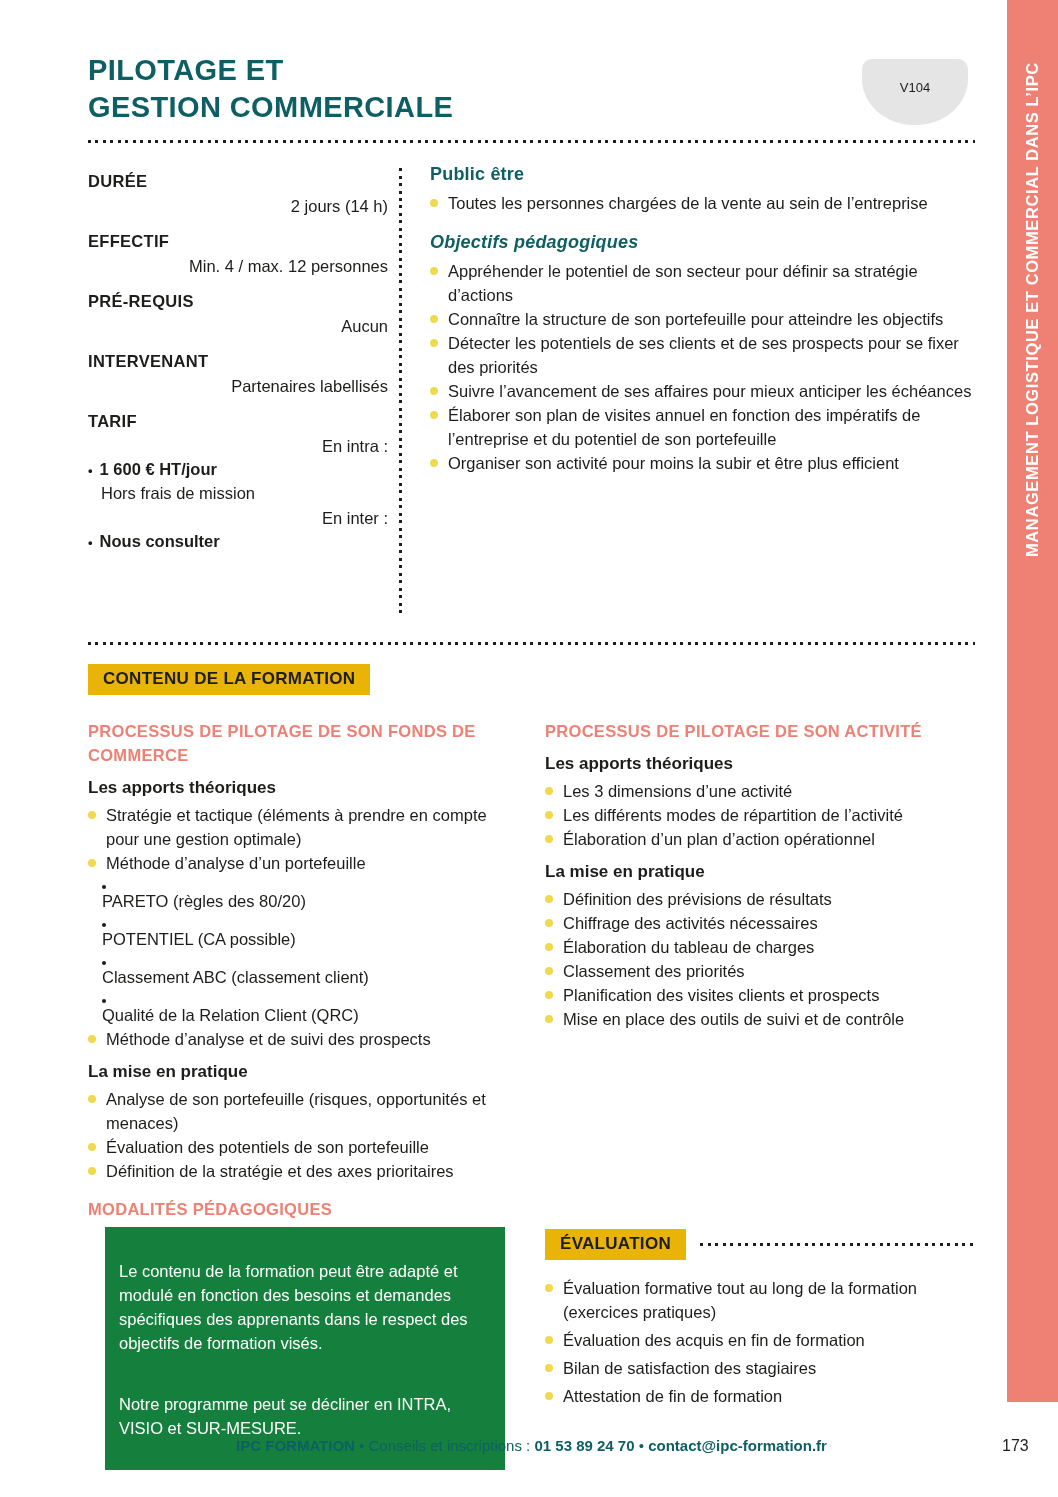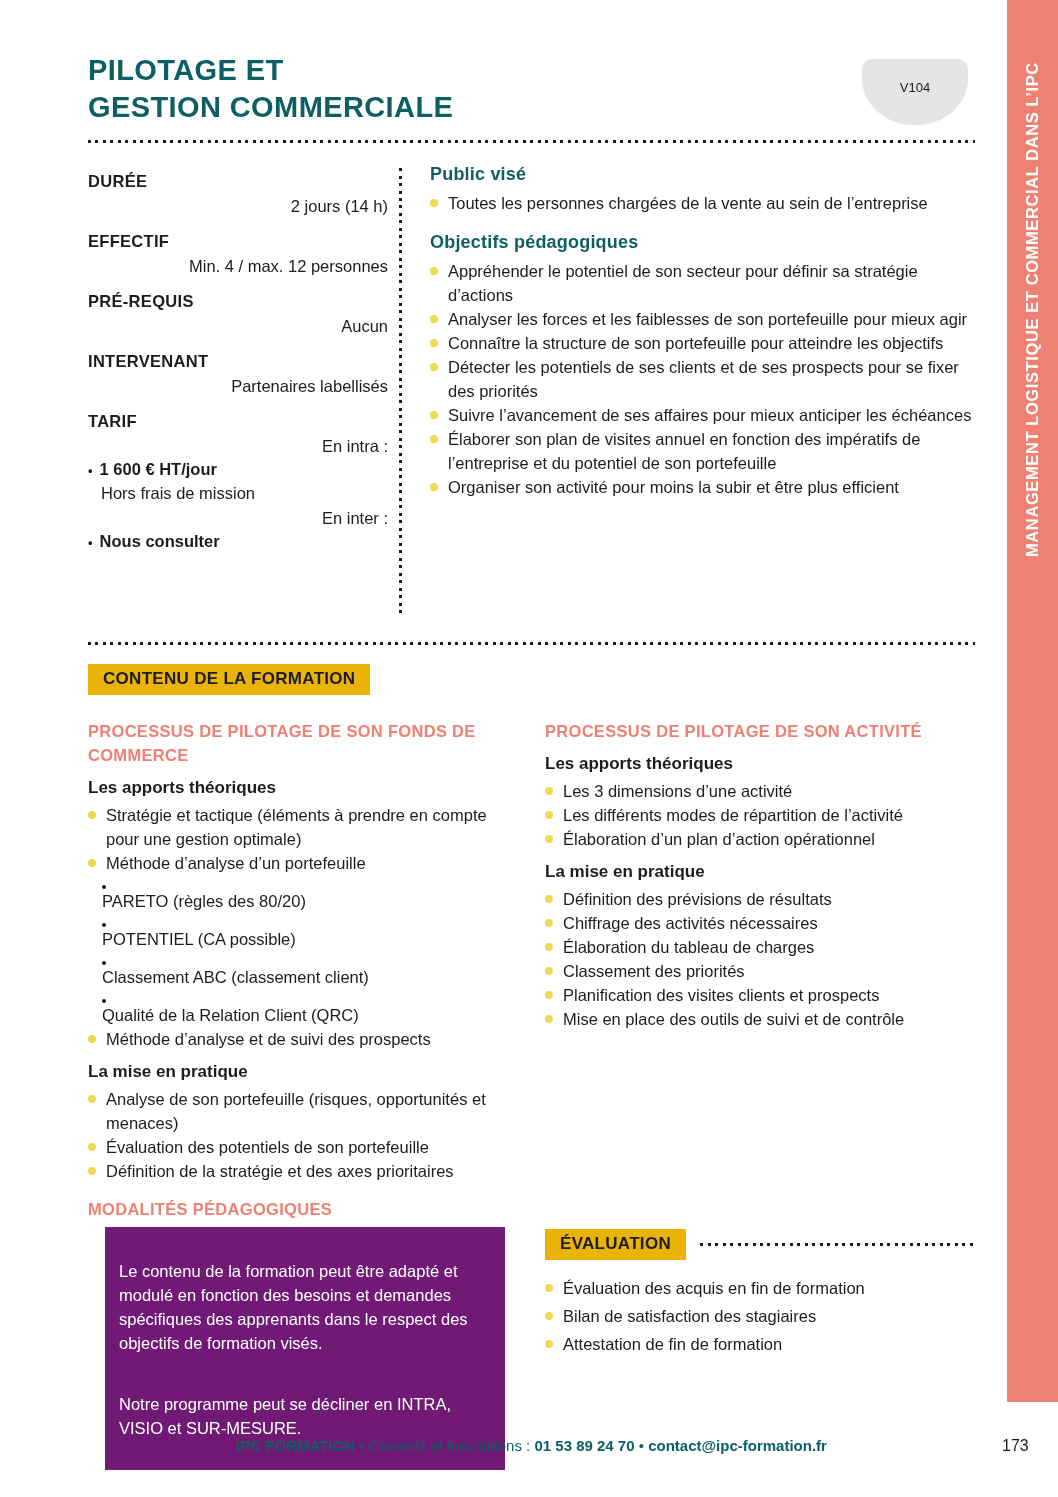--- a/index.html
+++ b/index.html
@@ -56,38 +56,38 @@
                  background:#eed94f; margin:8px 10px 0 0; }
   .b-text { flex:1; }
   .sub-item { display:flex; font-size:16.5px; line-height:24px; padding-left:14px;flex-direction:column; }
   .sub-item .sub-dot { flex:0 0 4px; width:4px; height:4px; border-radius:50%;
                        background:#1d1d1b; margin:10px 8px 0 0; }
 
   
   .top-right-col { left:430px; top:162px; width:546px; }
   .teal-heading { color:#0d5f64; font-weight:bold; font-size:18px; line-height:24px;
                   margin-bottom:5px; letter-spacing:0.2px; }
-  .objectives-heading { margin-top:15px; }
+  .objectives-heading { margin-top:15px;font-style:italic; }
 
   
   .yellow-badge { background:#eab308; color:#1d1d1b; font-weight:bold; font-size:17px;
                   padding:5px 15px 6px; display:inline-block; letter-spacing:0.3px; }
   .content-badge { left:88px; top:664px; }
 
   
   .content-col-1 { left:88px;  top:719px; width:424px; }
   .content-col-2 { left:545px; top:719px; width:435px; }
   .col-heading { color:#ee8173; font-weight:bold; font-size:16.5px; line-height:24px;
                  letter-spacing:0.3px; }
   .subhead { font-weight:bold; font-size:17px; line-height:24px; margin:9px 0 3px; }
 
   
   .modalites-heading { left:88px; top:1200px; color:#ee8173; font-weight:bold;
                        font-size:16.5px; letter-spacing:0.3px; }
-  .modalites-box { left:105px; top:1227px; width:400px; background:#701a75;
+  .modalites-box { left:105px; top:1227px; width:400px; background:#15803d;
                    color:#ffffff; padding:32px 20px 30px 14px;
                    font-size:16.5px; line-height:24px; }
   .mod-p + .mod-p { margin-top:37px; }
 
   
   .eval-row { left:545px; top:1229px; width:430px; display:flex; align-items:center; }
   .eval-row .dot-h { flex:1; margin-left:14px; }
   .evaluation-list { left:545px; top:1276px; width:430px; }
   .evaluation-list .b-item { margin-bottom:4px; }
 
@@ -142,36 +142,32 @@
       <div class="info-line indent">Hors frais de mission</div>
       <div class="info-line normal">En inter :</div>
       <div class="info-line bold-bullet">
         <span class="tarif-dot">•</span>
         <span>Nous consulter</span>
       </div>
     </div>
   </section>
 
 <section class="abs top-right-col">
-  <h3 class="teal-heading">Public visé</h3>
+  <h3 class="teal-heading">Public être</h3>
   <div>
       <div class="b-item">
         <span class="dot"></span>
         <span class="b-text">Toutes les personnes chargées de la vente au sein de l’entreprise</span>
       </div>
     </div>
   <h3 class="teal-heading objectives-heading">Objectifs pédagogiques</h3>
   <div>
       <div class="b-item">
         <span class="dot"></span>
         <span class="b-text">Appréhender le potentiel de son secteur pour définir sa stratégie d’actions</span>
-      </div>
-      <div class="b-item">
-        <span class="dot"></span>
-        <span class="b-text">Analyser les forces et les faiblesses de son portefeuille pour mieux agir</span>
       </div>
       <div class="b-item">
         <span class="dot"></span>
         <span class="b-text">Connaître la structure de son portefeuille pour atteindre les objectifs</span>
       </div>
       <div class="b-item">
         <span class="dot"></span>
         <span class="b-text">Détecter les potentiels de ses clients et de ses prospects pour se fixer des priorités</span>
       </div>
       <div class="b-item">
@@ -294,20 +290,24 @@
     <p class="mod-p">Notre programme peut se décliner en INTRA, VISIO et SUR-MESURE.</p>
   </div>
 
 <div class="abs eval-row">
   <span class="yellow-badge">ÉVALUATION</span>
   <span class="dot-h"></span>
 </div>
 <div class="abs evaluation-list">
     <div class="b-item">
       <span class="dot"></span>
+      <span class="b-text">Évaluation formative tout au long de la formation (exercices pratiques)</span>
+    </div>
+    <div class="b-item">
+      <span class="dot"></span>
       <span class="b-text">Évaluation des acquis en fin de formation</span>
     </div>
     <div class="b-item">
       <span class="dot"></span>
       <span class="b-text">Bilan de satisfaction des stagiaires</span>
     </div>
     <div class="b-item">
       <span class="dot"></span>
       <span class="b-text">Attestation de fin de formation</span>
     </div>

